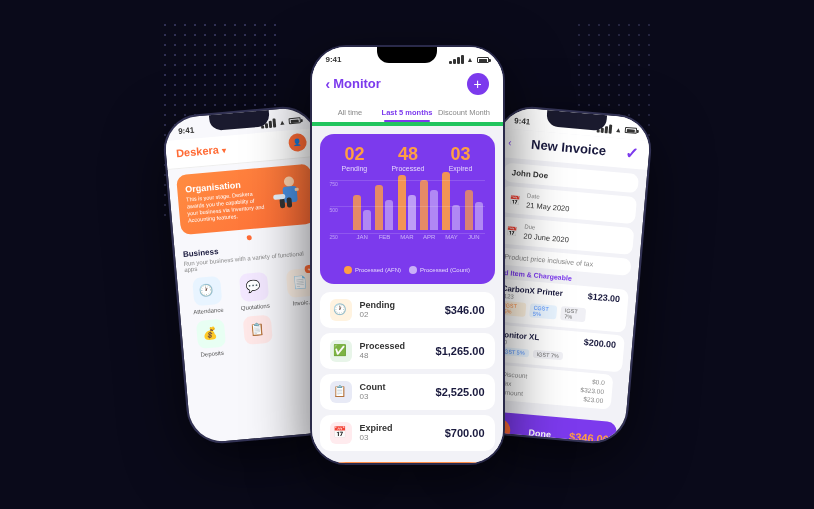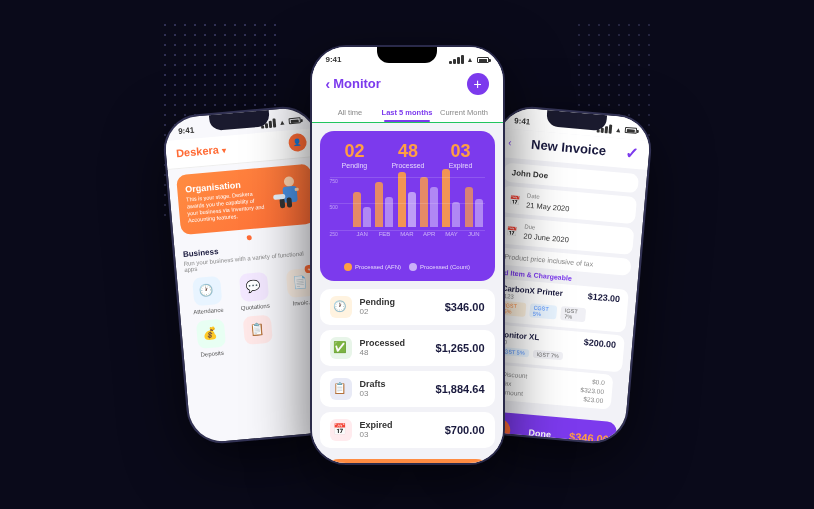--- a/index.html
+++ b/index.html
@@ -283,21 +283,21 @@
       display: flex;
       align-items: center;
       justify-content: center;
       font-size: 14px;
       font-weight: 300;
       line-height: 1;
     }
     .tab-bar {
       background: white;
       display: flex;
-      border-bottom: 1px solid #22c55e;
+      border-bottom: 4px solid #22c55e;
       padding: 0 10px;
     }
     .tab-item {
       flex: 1;
       text-align: center;
       padding: 5px 2px;
       font-size: 7.5px;
       color: #888;
       position: relative;
     }
@@ -632,21 +632,21 @@
         <div class="back-btn">
           <span class="back-arrow">‹</span>
           <span>Monitor</span>
         </div>
         <div class="add-btn">+</div>
       </div>
 
       <div class="tab-bar">
         <div class="tab-item">All time</div>
         <div class="tab-item active">Last 5 months</div>
-        <div class="tab-item">Current Month</div>
+        <div class="tab-item">Discount Month</div>
       </div>
 
       <div class="chart-section">
         <div class="stats-row">
           <div class="stat-item">
             <div class="stat-num">02</div>
             <div class="stat-label">Pending</div>
           </div>
           <div class="stat-item">
             <div class="stat-num">48</div>
@@ -747,25 +747,25 @@
               <div class="inv-label">Processed</div>
               <div class="inv-count">48</div>
             </div>
           </div>
           <div class="inv-amount">$1,265.00</div>
         </div>
         <div class="invoice-item">
           <div class="inv-left">
             <div class="inv-icon drafts">📋</div>
             <div>
-              <div class="inv-label">Drafts</div>
+              <div class="inv-label">Count</div>
               <div class="inv-count">03</div>
             </div>
           </div>
-          <div class="inv-amount">$1,884.64</div>
+          <div class="inv-amount">$2,525.00</div>
         </div>
         <div class="invoice-item">
           <div class="inv-left">
             <div class="inv-icon expired">📅</div>
             <div>
               <div class="inv-label">Expired</div>
               <div class="inv-count">03</div>
             </div>
           </div>
           <div class="inv-amount">$700.00</div>

